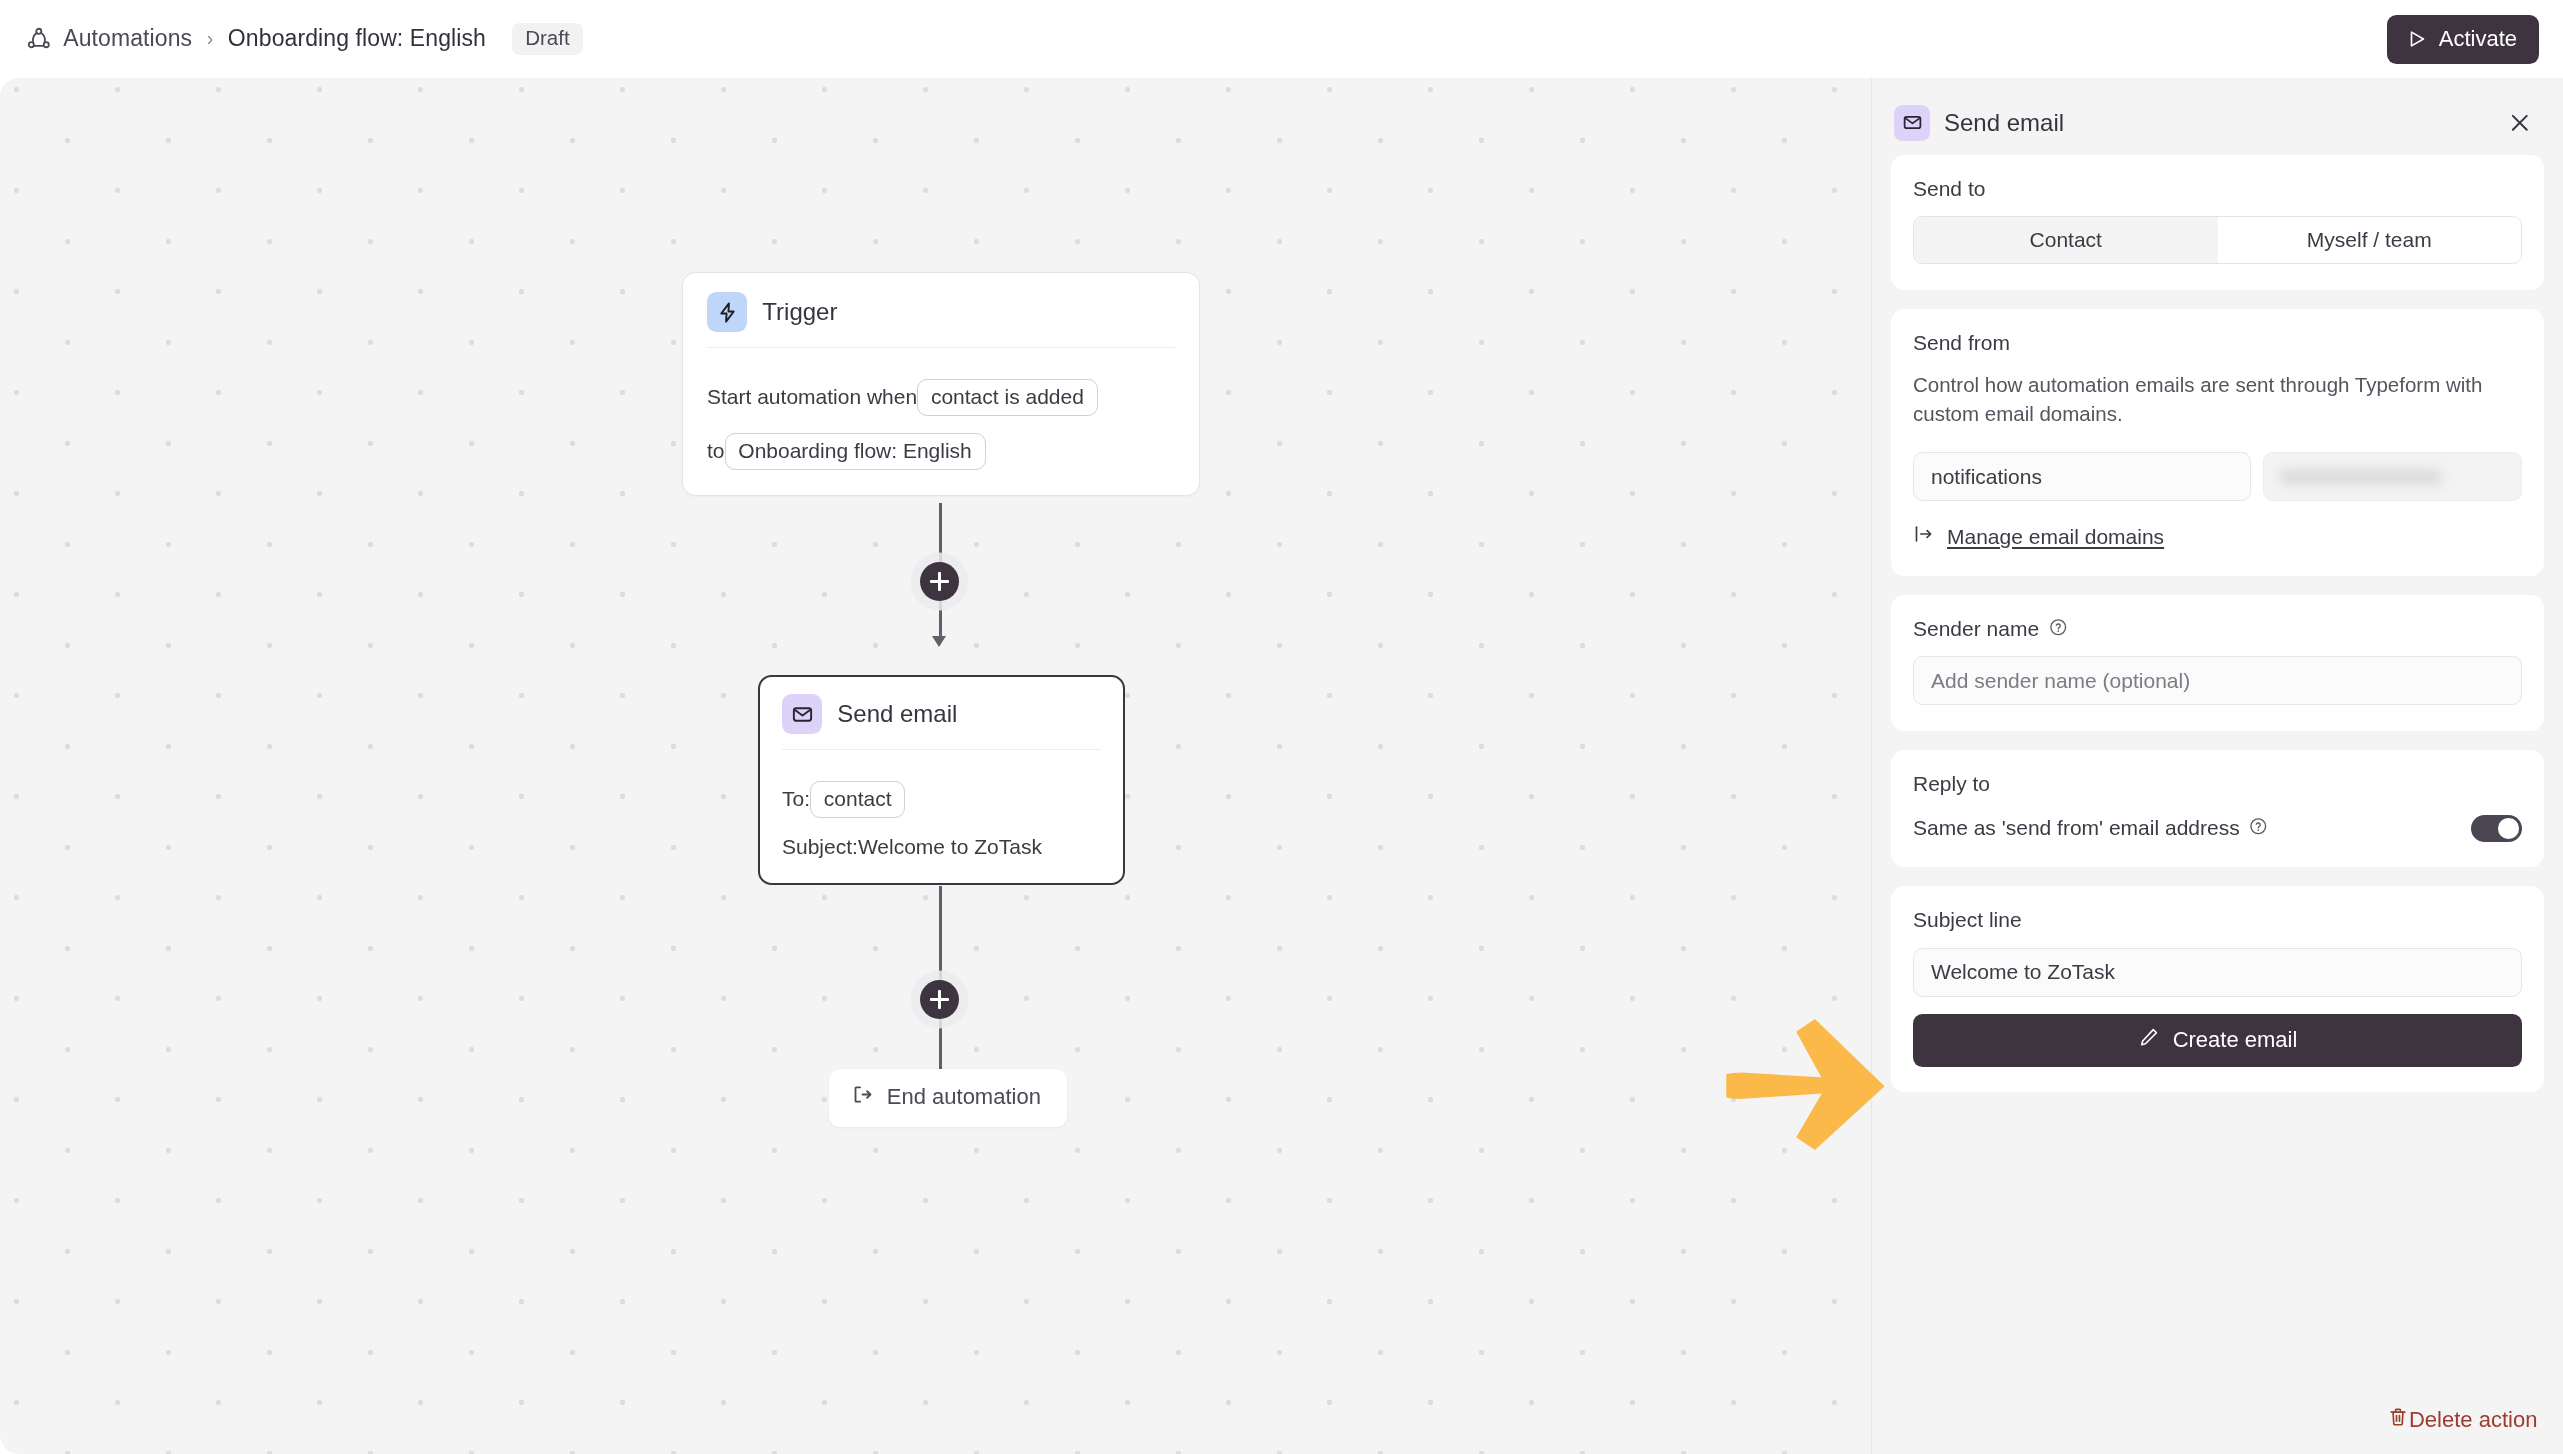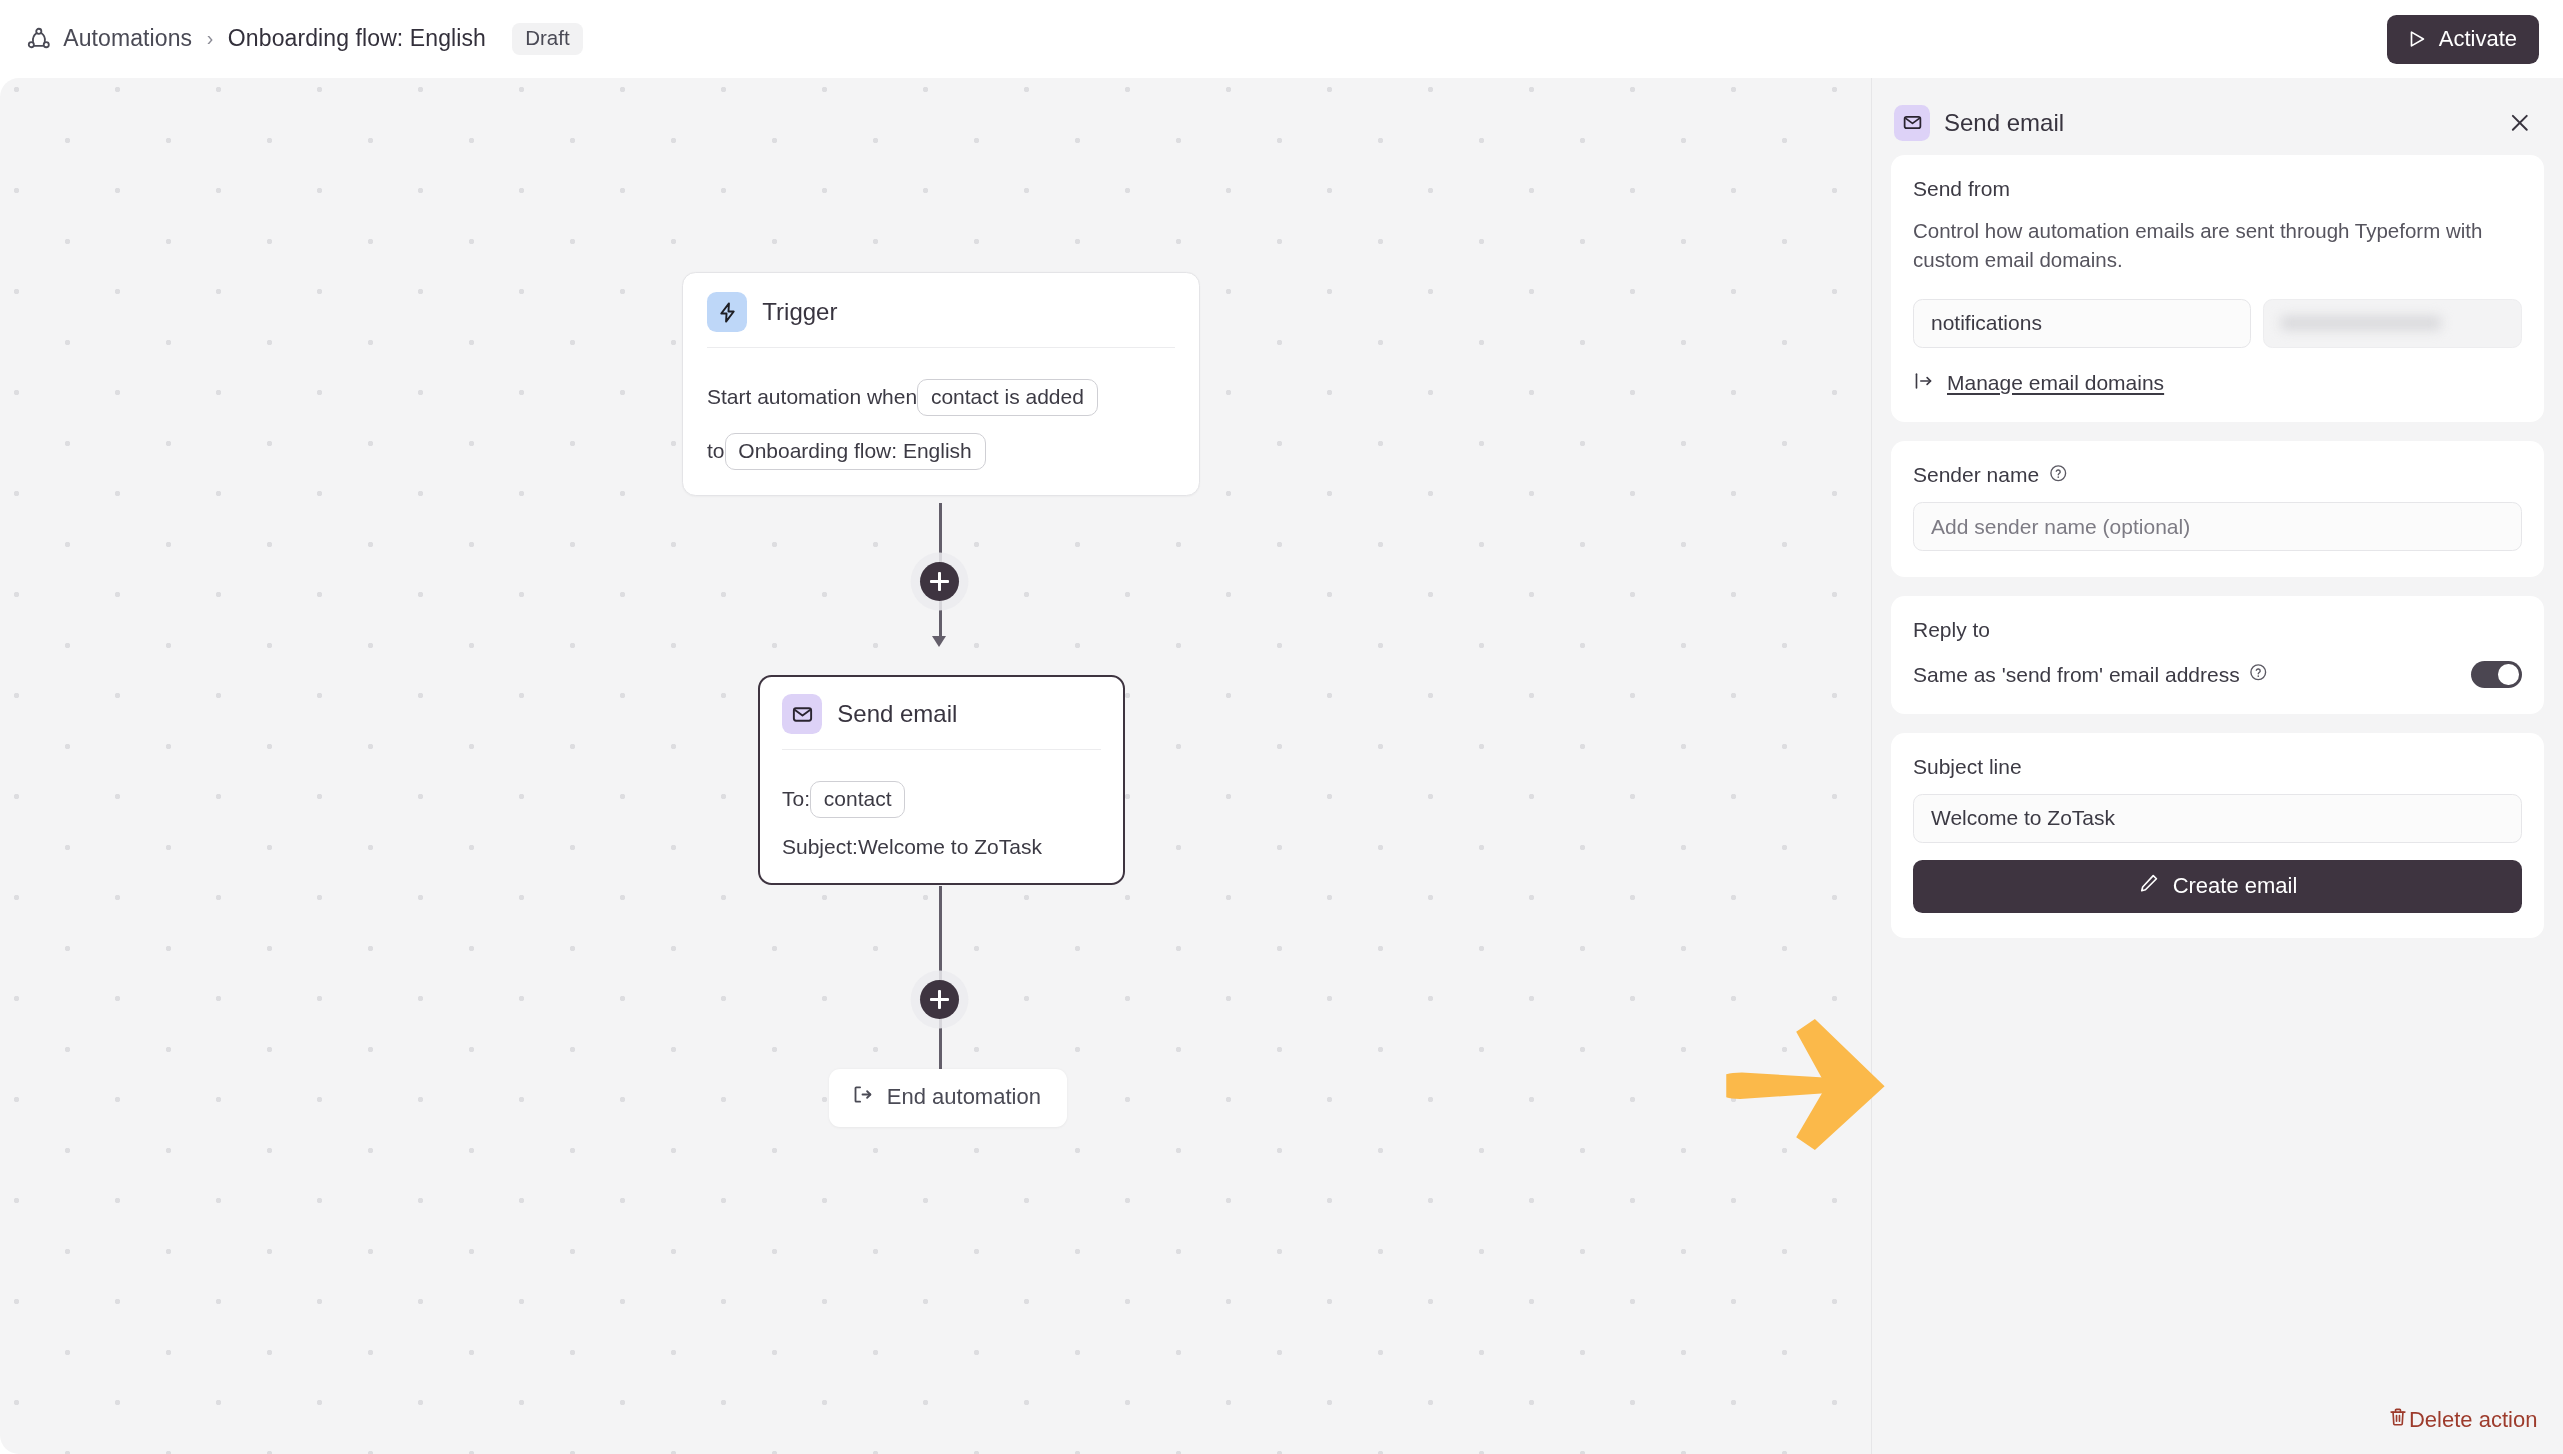--- a/index.html
+++ b/index.html
@@ -385,20 +385,27 @@
         </svg>
       </span>
       <span class="panel-title">Send email</span>
       <span class="close-x">
         <svg width="25.6" height="25.6" viewBox="0 0 24 24" fill="none" stroke="#38343f" stroke-width="1.9" stroke-linecap="round">
           <path d="M5.5 5.5 L18.5 18.5 M18.5 5.5 L5.5 18.5"></path>
         </svg>
       </span>
     </div>
 
+    <div class="pcard">
+      <div class="plabel">Send to</div>
+      <div class="segmented">
+        <div class="seg active">Contact</div>
+        <div class="seg">Myself / team</div>
+      </div>
+    </div>
 
     <div class="pcard">
       <div class="plabel">Send from</div>
       <div class="phelp">Control how automation emails are sent through Typeform with custom email domains.</div>
       <div class="row2">
         <div class="field f-local">notifications</div>
         <div class="field f-domain">
           <span class="blurbar"></span>
         </div>
       </div>

